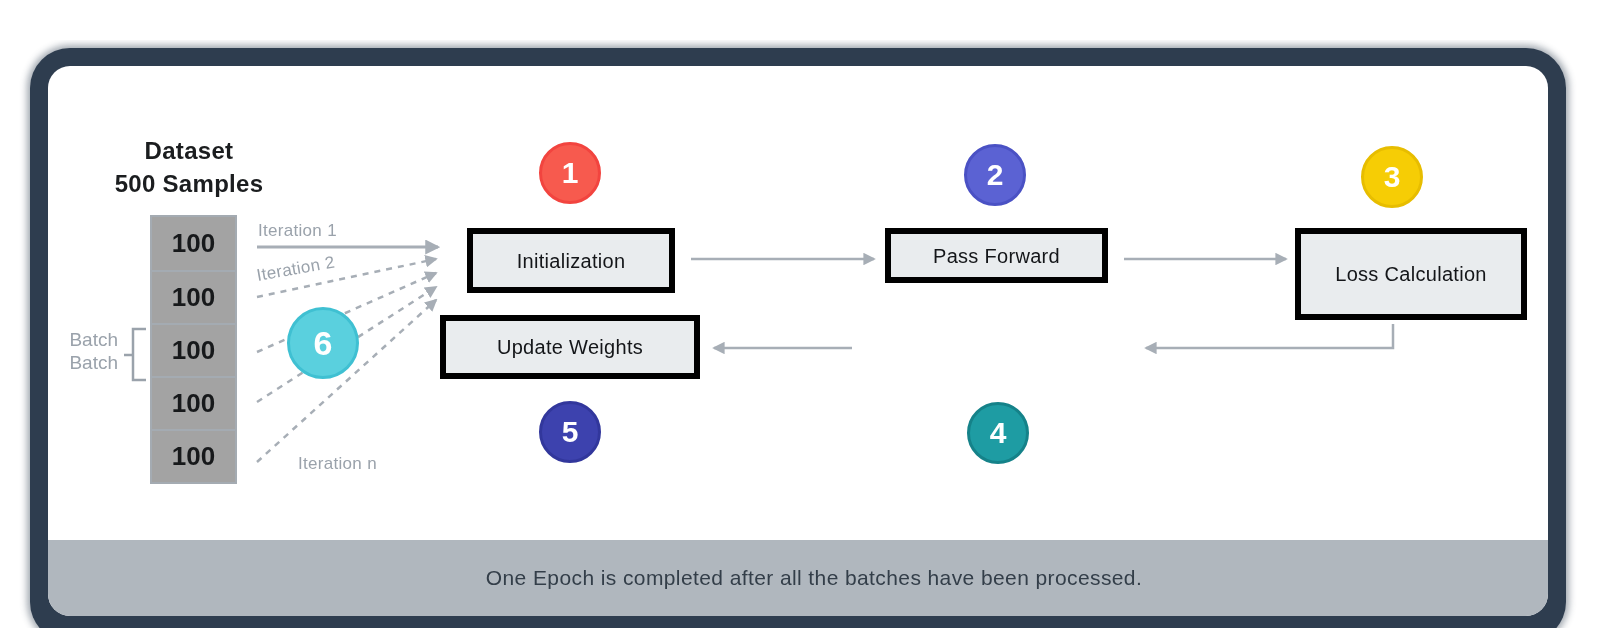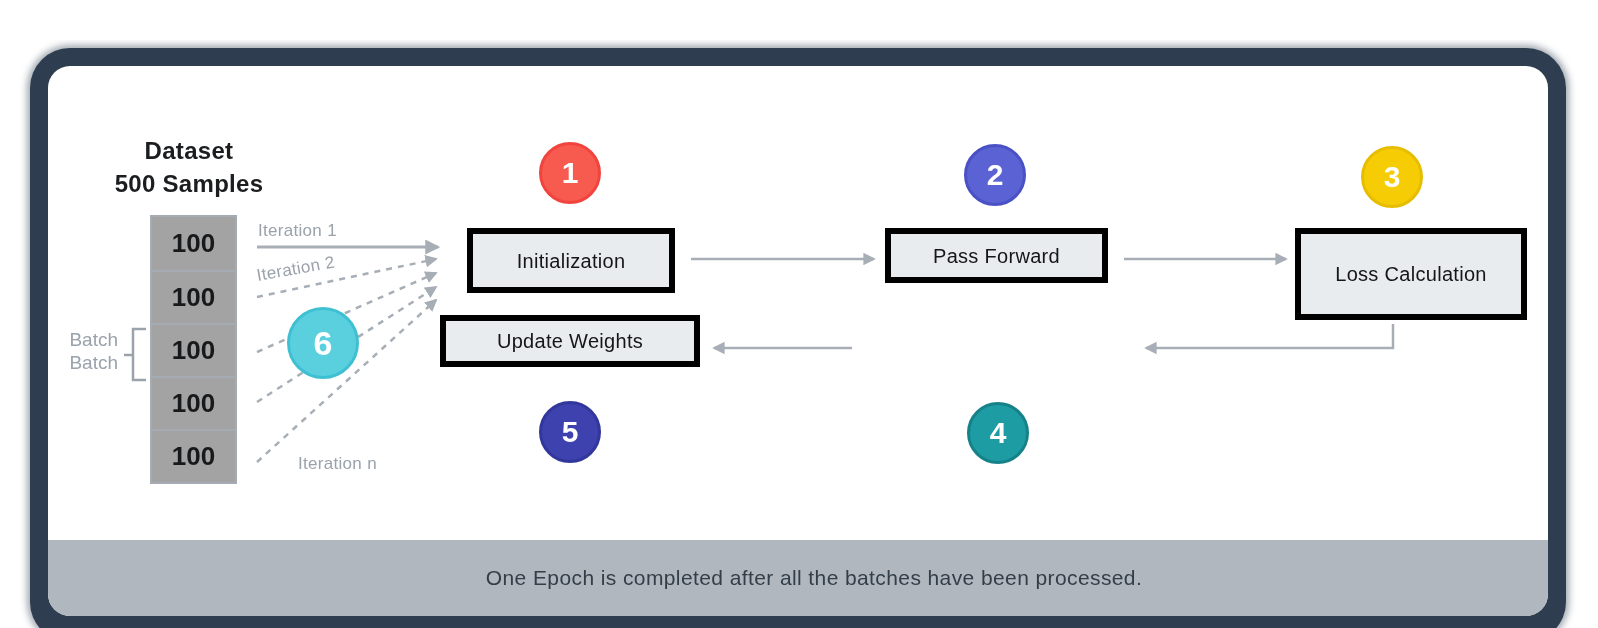--- a/index.html
+++ b/index.html
@@ -38,21 +38,21 @@
   .iter-n { left:250px; top:388px; }
 
   
   .step-box { position:absolute; background:#e9ecee; border:6px solid #000000;
     display:flex; align-items:center; justify-content:center; text-align:center;
     font-size:20px; font-weight:500; color:#141619; letter-spacing:.3px; line-height:1.2; }
   .box-init   { left:419px;  top:162px; width:208px; height:65px; }
   .box-pass   { left:837px;  top:162px; width:223px; height:55px; }
   .box-loss   { left:1247px; top:162px; width:232px; height:92px; }
   .box-back   { left:812px;  top:249px; width:273px; height:64px; }
-  .box-update { left:392px;  top:249px; width:260px; height:52px; }
+  .box-update { left:392px;  top:249px; width:260px; height:64px; }
 
   
   .num-circle { position:absolute; width:62px; height:62px; border-radius:50%;
     display:flex; align-items:center; justify-content:center;
     font-size:30px; font-weight:600; color:#ffffff; z-index:3; }
   .c1 { left:491px;  top:76px;  background:#f75a4e; border:3px solid #f2443f; }
   .c2 { left:916px;  top:78px;  background:#5b62d3; border:3px solid #4a51c4; }
   .c3 { left:1313px; top:80px;  background:#f6cd05; border:3px solid #e7bd00; }
   .c4 { left:919px;  top:336px; background:#1e9ca3; border:3px solid #158289; }
   .c5 { left:491px;  top:335px; background:#3d42ae; border:3px solid #32379c; }

